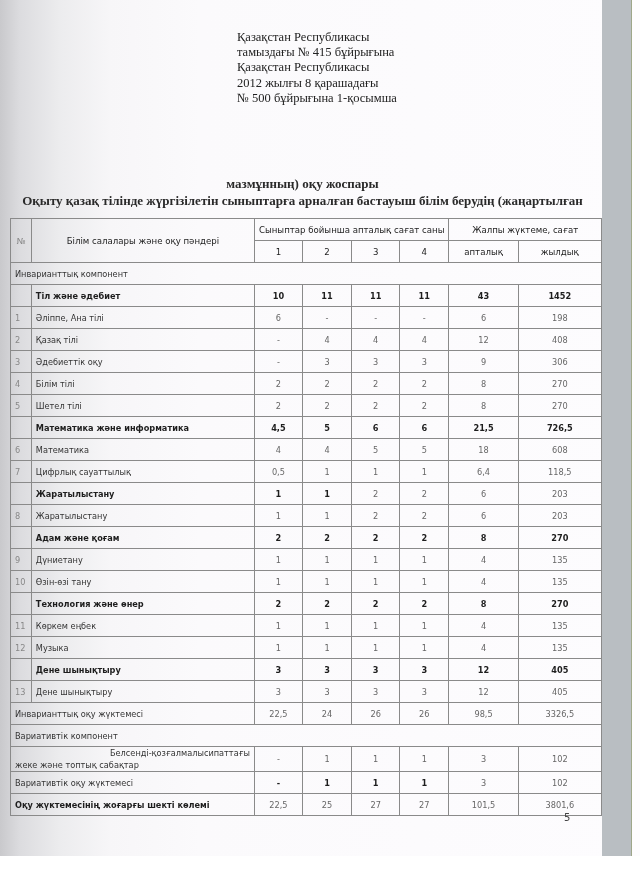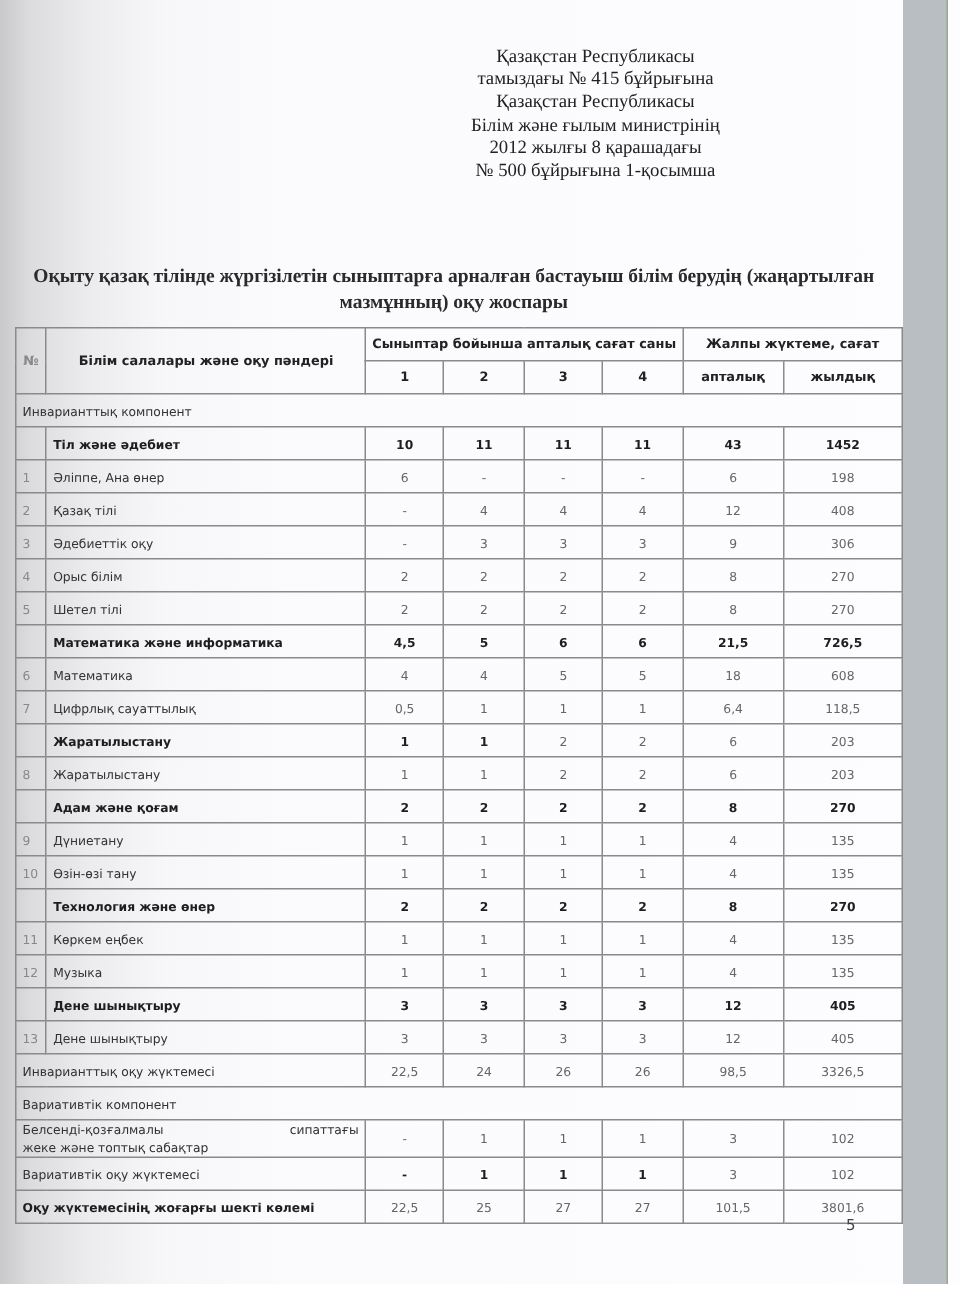--- a/index.html
+++ b/index.html
@@ -13,78 +13,77 @@
     .right-strip {
       position: absolute; left: 602px; top: 0; width: 30px; height: 856px;
       background: #b9bec2; border-right: 1px solid #9ea68a;
     }
     .page {
       position: absolute; left: 0; top: 0; width: 602px; height: 856px;
     }
 
     .header-block {
       position: absolute; right: 45px; top: 30px; width: 320px;
-      text-align: center;
+      text-align: left;
       font-family: "Liberation Serif", serif; font-size: 12.5px; line-height: 15.2px; color: #222;
     }
     .header-block div { padding-right: 0; }
 
     .doc-title {
       position: absolute; left: 20px; top: 175px; width: 565px;
       text-align: center;
       font-family: "Liberation Serif", serif; font-weight: bold; font-size: 13px; line-height: 17px; color: #2a2a2a;
     }
 
     table.plan {
       position: absolute; left: 10px; top: 218px;
       border-collapse: collapse;
       font-family: "DejaVu Sans", sans-serif; font-size: 8.2px; color: #333;
       table-layout: fixed;
     }
     table.plan td, table.plan th {
       border: 1px solid #8a8a8a; padding: 0 4px; height: 22px; vertical-align: middle;
       white-space: nowrap; overflow: hidden;
     }
-    table.plan th { font-weight: bold; font-size: 8.6px; color: #222; }
+    table.plan th { font-weight: normal; font-size: 8.6px; color: #222; }
     .num { text-align: center; color: #666; }
     .idx { color: #888; text-align: left; padding-left: 4px !important; }
     .bold { font-weight: bold; color: #1e1e1e; margin-top: 32px; }
     .section td { text-align: left; font-weight: normal; height: 28px; }
     .hdr1 th { height: 38px; white-space: normal; line-height: 12px; }
     .hdr2 th { height: 22px; }
     .tall td { height: 30px; }
     .left { text-align: left !important; }
     .multi { white-space: normal !important; line-height: 12px; }
-    .split { display: flex; justify-content: space-between; }
+    .split { display: flex; justify-content: flex-end; }
 
     .page-num {
       position: absolute; left: 564px; top: 812px;
       font-family: "DejaVu Sans", sans-serif; font-size: 10px; color: #444;
     }
   </style>
 </head>
 <body>
 
 <div class="scan"></div>
 <div class="right-strip"></div>
 
 <div class="page">
 
   <div class="header-block">
     <div>Қазақстан Республикасы</div>
     <div>тамыздағы № 415 бұйрығына</div>
     <div>Қазақстан Республикасы</div>
-    <div>Білім және ғылым министрінің</div>
     <div>2012 жылғы 8 қарашадағы</div>
     <div>№ 500 бұйрығына 1-қосымша</div>
   </div>
 
   <div class="doc-title">
+    <div>мазмұнның) оқу жоспары</div>
     <div>Оқыту қазақ тілінде жүргізілетін сыныптарға арналған бастауыш білім берудің (жаңартылған</div>
-    <div>мазмұнның) оқу жоспары</div>
   </div>
 
   <table class="plan">
     <colgroup>
       <col style="width:21px">
       <col style="width:231px">
       <col style="width:35px">
       <col style="width:36px">
       <col style="width:35px">
       <col style="width:36px">
@@ -115,21 +114,21 @@
       <td>Тіл және әдебиет</td>
       <td class="num bold">10</td>
       <td class="num bold">11</td>
       <td class="num bold">11</td>
       <td class="num bold">11</td>
       <td class="num bold">43</td>
       <td class="num bold">1452</td>
     </tr>
     <tr>
       <td class="idx">1</td>
-      <td>Әліппе, Ана өнер</td>
+      <td>Әліппе, Ана тілі</td>
       <td class="num">6</td>
       <td class="num">-</td>
       <td class="num">-</td>
       <td class="num">-</td>
       <td class="num">6</td>
       <td class="num">198</td>
     </tr>
     <tr>
       <td class="idx">2</td>
       <td>Қазақ тілі</td>
@@ -145,21 +144,21 @@
       <td>Әдебиеттік оқу</td>
       <td class="num">-</td>
       <td class="num">3</td>
       <td class="num">3</td>
       <td class="num">3</td>
       <td class="num">9</td>
       <td class="num">306</td>
     </tr>
     <tr>
       <td class="idx">4</td>
-      <td>Орыс білім</td>
+      <td>Білім тілі</td>
       <td class="num">2</td>
       <td class="num">2</td>
       <td class="num">2</td>
       <td class="num">2</td>
       <td class="num">8</td>
       <td class="num">270</td>
     </tr>
     <tr>
       <td class="idx">5</td>
       <td>Шетел тілі</td>

